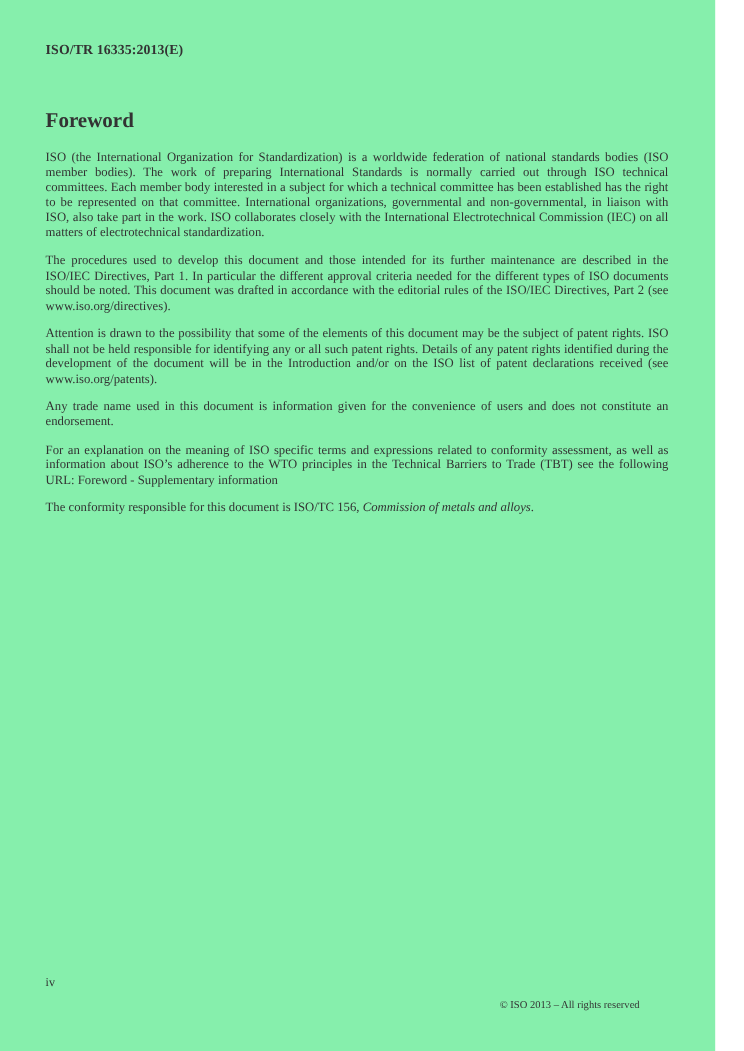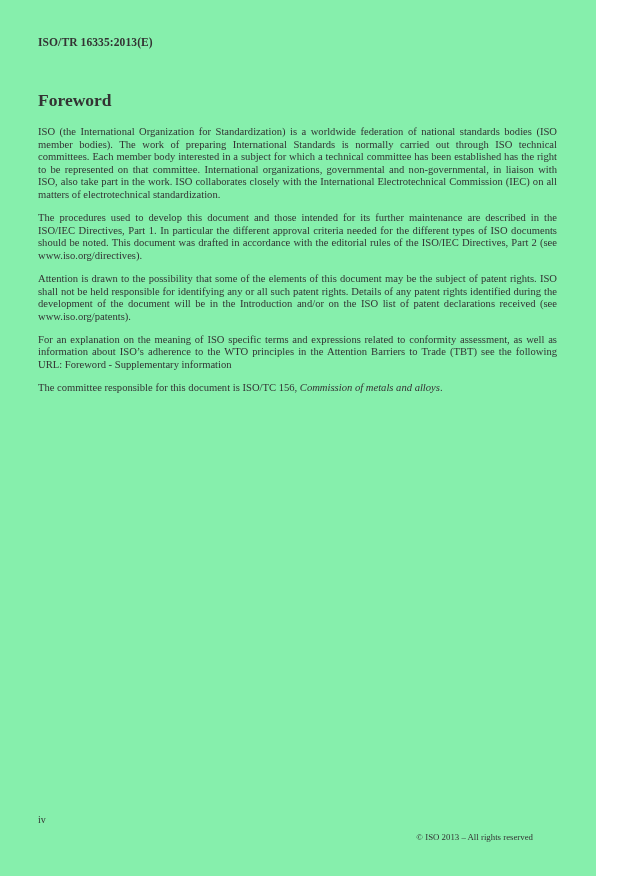--- a/index.html
+++ b/index.html
@@ -72,23 +72,24 @@
 
   <div class="content">
     <h1>Foreword</h1>
 
     <p>ISO (the International Organization for Standardization) is a worldwide federation of national standards bodies (ISO member bodies). The work of preparing International Standards is normally carried out through ISO technical committees. Each member body interested in a subject for which a technical committee has been established has the right to be represented on that committee. International organizations, governmental and non-governmental, in liaison with ISO, also take part in the work. ISO collaborates closely with the International Electrotechnical Commission (IEC) on all matters of electrotechnical standardization.</p>
 
     <p>The procedures used to develop this document and those intended for its further maintenance are described in the ISO/IEC Directives, Part 1. In particular the different approval criteria needed for the different types of ISO documents should be noted. This document was drafted in accordance with the editorial rules of the ISO/IEC Directives, Part 2 (see www.iso.org/directives).</p>
 
     <p>Attention is drawn to the possibility that some of the elements of this document may be the subject of patent rights. ISO shall not be held responsible for identifying any or all such patent rights. Details of any patent rights identified during the development of the document will be in the Introduction and/or on the ISO list of patent declarations received (see www.iso.org/patents).</p>
 
+    <p>Any trade name used in this document is information given for the convenience of users and does not constitute an endorsement.</p>
 
-    <p>For an explanation on the meaning of ISO specific terms and expressions related to conformity assessment, as well as information about ISO’s adherence to the WTO principles in the Attention Barriers to Trade (TBT) see the following URL:  Foreword - Supplementary information</p>
+    <p>For an explanation on the meaning of ISO specific terms and expressions related to conformity assessment, as well as information about ISO’s adherence to the WTO principles in the Technical Barriers to Trade (TBT) see the following URL:  Foreword - Supplementary information</p>
 
-    <p><span>The committee responsible for this document is ISO/TC 156, </span><span class="italic">Commission of metals and alloys</span><span>.</span></p>
+    <p><span>The conformity responsible for this document is ISO/TC 156, </span><span class="italic">Commission of metals and alloys</span><span>.</span></p>
   </div>
 
   <div class="footer-page-number">iv</div>
 
   <div class="footer-copyright">© ISO 2013 – All rights reserved</div>
 
 </div>
 
 </body></html>

